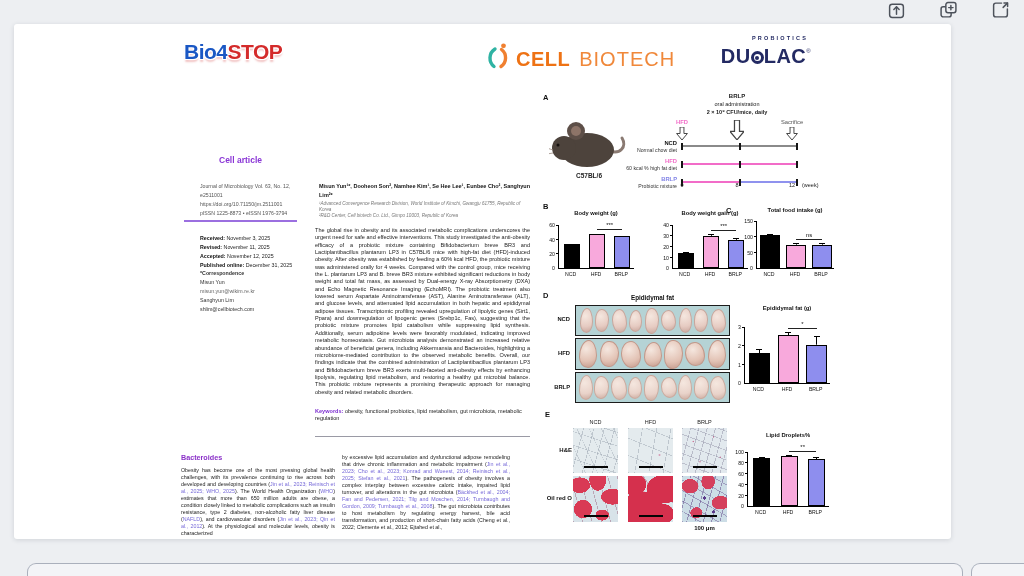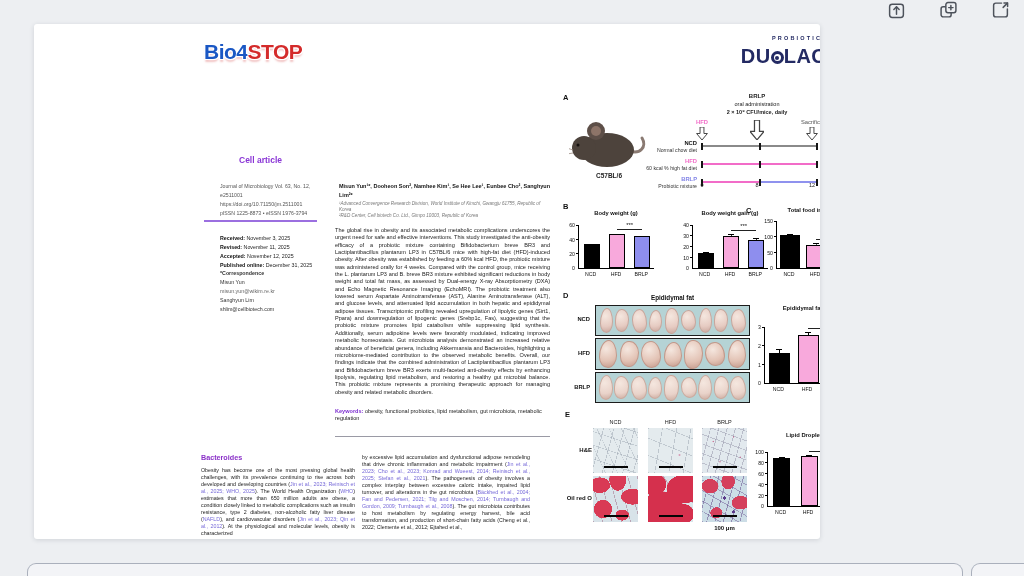--- a/index.html
+++ b/index.html
@@ -5,21 +5,21 @@
   * { margin:0; padding:0; box-sizing:border-box; }
   html,body { width:1024px; height:576px; overflow:hidden; }
   body { background:#edeff2; font-family:"Liberation Sans","DejaVu Sans",sans-serif; position:relative; }
 
   
   .toolbar { position:absolute; top:1px; right:14px; display:flex; gap:33px; z-index:5; }
   .tb-btn { width:19px; height:18px; cursor:pointer; }
   .tb-btn svg { width:100%; height:100%; stroke:#4d525b; fill:none; stroke-width:1.4; stroke-linecap:round; stroke-linejoin:round; }
 
   
-  .page { position:absolute; left:34px; top:24px; width:786px; height:515px; background:#fff;
+  .page { position:absolute; left:14px; top:24px; width:937px; height:515px; background:#fff;
           border-radius:3px; box-shadow:0 1px 5px rgba(30,40,60,.14); overflow:hidden; }
 
   
   .bio4stop { position:absolute; left:170px; top:16px; font-size:21px; font-weight:800; letter-spacing:-.5px;
               text-shadow:-1px -1px 0 #fff,1px -1px 0 #fff,-1px 1px 0 #fff,1px 1px 0 #fff,0 3px 2px rgba(225,120,120,.45); }
   .bio4 { color:#1a57c4; } .stop { color:#d42a2a; }
 
   .cellbiotech { position:absolute; left:470px; top:18px; display:flex; align-items:center; gap:4px; }
   .cb-icon svg { width:28px; height:30px; }
   .cb-cell { font-size:20px; font-weight:800; color:#ee7214; letter-spacing:.5px; }
@@ -188,20 +188,31 @@
         <path d="M11 6 L15 2"></path>
         <path d="M11.8 1.8 H15.2 V5.2"></path>
       </svg>
   </div>
 </div>
 
 <div class="page">
 
   <div class="bio4stop"><span class="bio4">Bio4</span><span class="stop">STOP</span></div>
 
+  <div class="cellbiotech">
+    <span class="cb-icon">
+      <svg viewBox="0 0 28 30" fill="none" stroke-linecap="round">
+        <path d="M11 7 C4.5 11 4.5 20 10 24.5" stroke="#2fb3a3" stroke-width="3.4"></path>
+        <path d="M17 24.5 C23 20.5 23 11.5 17.5 7.5" stroke="#f08030" stroke-width="3.4"></path>
+        <circle cx="19.5" cy="3.8" r="2.4" fill="#f08030" stroke="none"></circle>
+      </svg>
+    </span>
+    <span class="cb-cell">CELL</span>
+      <span class="cb-biotech">BIOTECH</span>
+  </div>
 
   <div class="duolac">
     <div class="duo-top">PROBIOTICS</div>
     <div class="duo-main"><span>DU</span><span class="duo-o"><i></i></span><span>LAC</span><span class="duo-reg">®</span></div>
   </div>
 
   <div class="full-article">Cell article</div>
   <div class="cite-block">
     <div>Journal of Microbiology Vol. 63, No. 12, e2511001</div>
     <div>https://doi.org/10.71150/jm.2511001</div>

